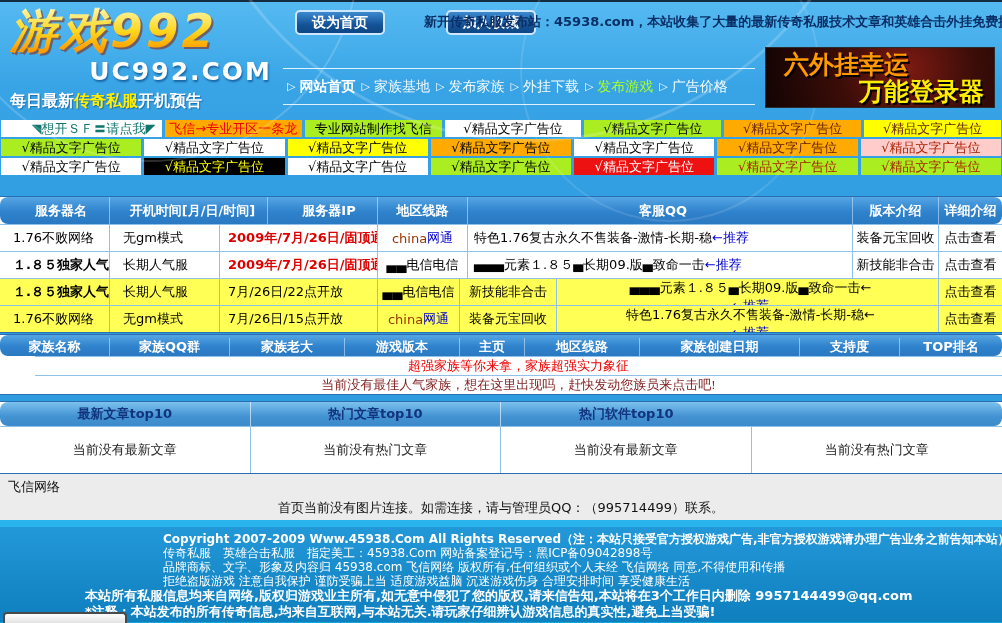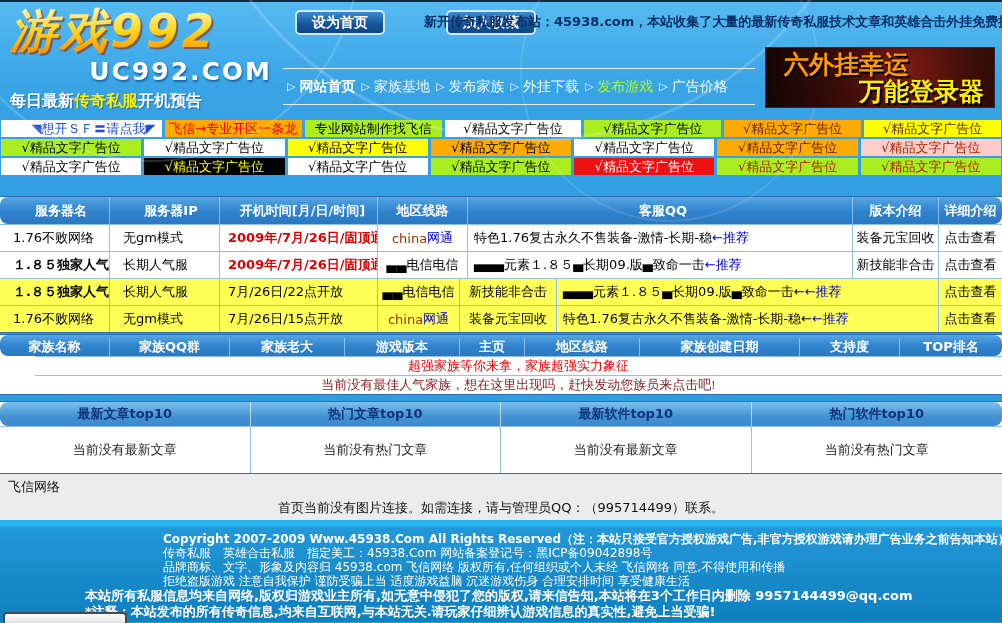--- a/index.html
+++ b/index.html
@@ -62,21 +62,21 @@
 
   
   .server-table .thead { height:27px; }
   .server-table .trow { height:27px; background:#ffffff; }
   .server-table .row-yellow { background:#ffff55; }
   .sc1{width:110px;padding-left:13px;} .sc2{width:110px;padding-left:13px;}
   .sc3{width:158px;padding-left:8px;} .sc4{width:90px;justify-content:center;}
   .sc5{width:385px;padding-left:6px;} .sc6{width:86px;justify-content:center;}
   .sc7{width:63px;justify-content:center;}
   .yc4{width:82px;justify-content:center;} .yc5v{width:97px;justify-content:center;}
-  .yc6d{width:382px;padding-left:6px;} 
+  .yc6d{width:382px;padding-left:6px;flex-direction:column;} 
   .t-red { color:#dd0000; font-weight:bold; }
   .t-maroon { color:#993300; }
   .t-blue { color:#0000cc; }
   .t-bold { font-weight:bold; }
   .desc-link { color:#0000cc; cursor:pointer; }
   .link-cell { cursor:pointer; }
 
   
   .family-table { margin-top:1px; }
   .family-table .thead { height:21px;align-items:flex-end; }
@@ -168,21 +168,21 @@
       </div>
 
     <div class="banner">
       <div class="banner-l1">六外挂幸运</div>
       <div class="banner-l2">万能登录器</div>
     </div>
   </div>
 
   <div class="ad-grid">
       <div class="ad-row">
-        <div class="ad-cell" style="background: rgb(255, 255, 255); color: #1d4ed8; padding-left: 24px;">◥想开ＳＦ〓请点我◤</div>
+        <div class="ad-cell" style="background: rgb(255, 255, 255); color: #0f766e; padding-left: 24px;">◥想开ＳＦ〓请点我◤</div>
         <div class="ad-cell" style="background: rgb(255, 170, 0); color: rgb(238, 0, 0);">飞信→专业开区一条龙</div>
         <div class="ad-cell" style="background: rgb(170, 238, 34); color: rgb(0, 0, 0);">专业网站制作找飞信</div>
         <div class="ad-cell" style="background: rgb(255, 255, 255); color: rgb(0, 0, 0);">√精品文字广告位</div>
         <div class="ad-cell" style="background: rgb(170, 238, 34); color: rgb(0, 0, 0);">√精品文字广告位</div>
         <div class="ad-cell" style="background: rgb(255, 170, 0); color: rgb(102, 34, 0);">√精品文字广告位</div>
         <div class="ad-cell" style="background: rgb(255, 255, 0); color: rgb(102, 34, 0);">√精品文字广告位</div>
       </div>
       <div class="ad-row">
         <div class="ad-cell" style="background: rgb(170, 238, 34); color: rgb(0, 0, 0);">√精品文字广告位</div>
         <div class="ad-cell" style="background: rgb(255, 255, 255); color: rgb(0, 0, 0);">√精品文字广告位</div>
@@ -201,22 +201,22 @@
         <div class="ad-cell" style="background: rgb(170, 238, 34); color: rgb(170, 34, 0);">√精品文字广告位</div>
         <div class="ad-cell" style="background: rgb(170, 238, 34); color: rgb(170, 34, 0);">√精品文字广告位</div>
       </div>
     </div>
 
   <div class="gap-blue"></div>
 
   <div class="tbl server-table">
     <div class="thead">
       <div class="th sc1">服务器名</div>
+      <div class="th sc3">开机时间[月/日/时间]</div>
       <div class="th sc2">服务器IP</div>
-      <div class="th sc3">开机时间[月/日/时间]</div>
       <div class="th sc4">地区线路</div>
       <div class="th sc5">客服QQ</div>
       <div class="th sc6">版本介绍</div>
       <div class="th sc7">详细介绍</div>
     </div>
 
     <div class="trow">
       <div class="td sc1 link-cell">1.76不败网络</div>
       <div class="td sc2">无gm模式</div>
       <div class="td sc3 t-red">2009年/7月/26日/固顶通宵</div>
@@ -296,21 +296,20 @@
     <div class="notice-row notice-promo">超强家族等你来拿，家族超强实力象征</div>
     <div class="notice-row notice-empty">当前没有最佳人气家族，想在这里出现吗，赶快发动您族员来点击吧!</div>
   </div>
 
   <div class="gap-small"></div>
 
   <div class="tbl articles">
     <div class="thead">
       <div class="th ath">最新文章top10</div>
       <div class="th ath">热门文章top10</div>
-      <div class="th ath">最新软件top10</div>
       <div class="th ath">热门软件top10</div>
     </div>
     <div class="abody">
       <div class="atd">当前没有最新文章</div>
       <div class="atd">当前没有热门文章</div>
       <div class="atd">当前没有最新文章</div>
       <div class="atd">当前没有热门文章</div>
     </div>
   </div>
 

